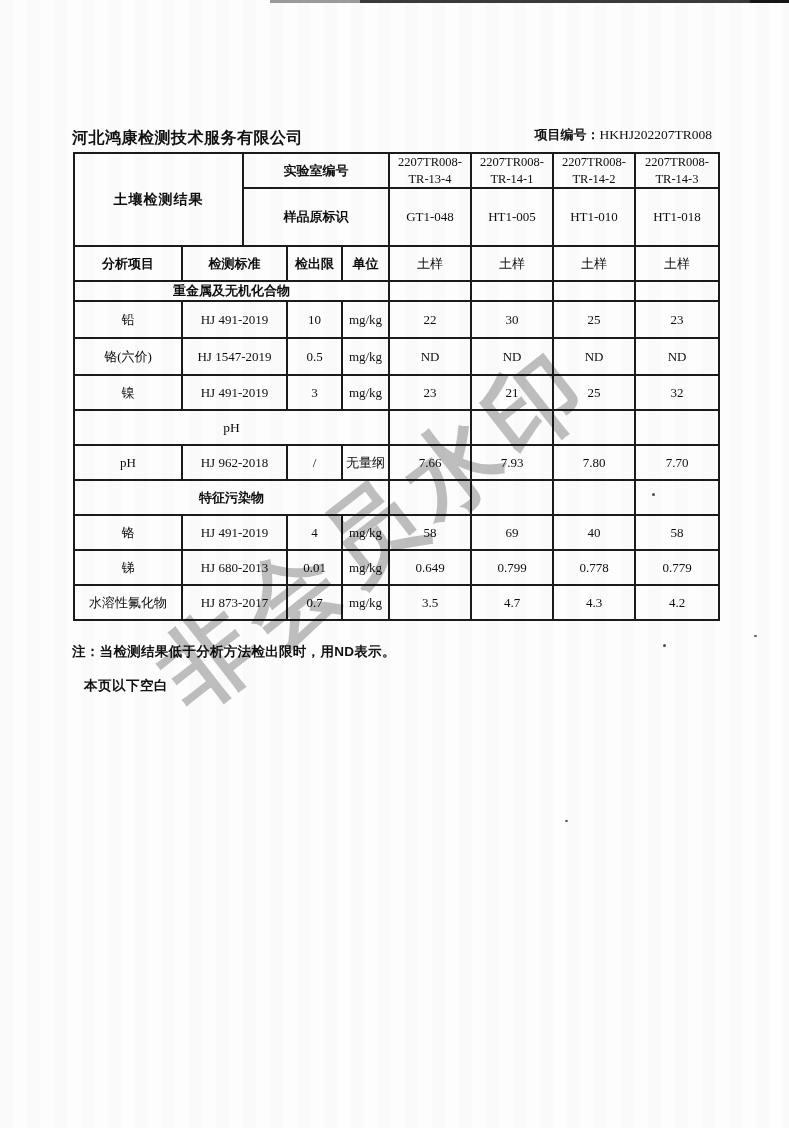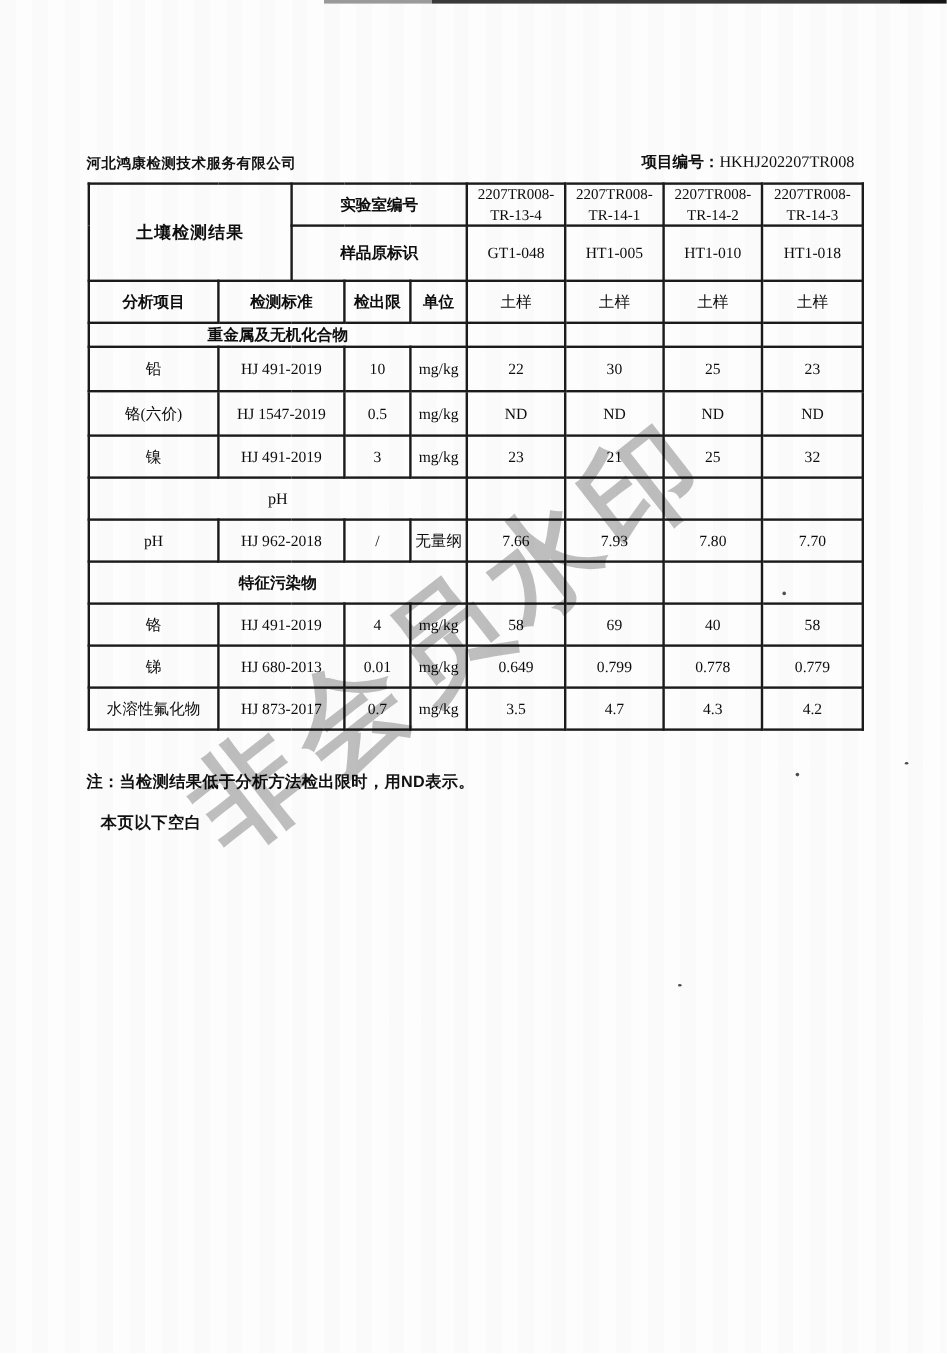--- a/index.html
+++ b/index.html
@@ -15,21 +15,21 @@
     background:#fdfdfd;
     background-image:repeating-linear-gradient(90deg,rgba(0,0,0,0.012) 0 13px,rgba(0,0,0,0) 13px 27px);
   }
   .top-streak{
     position:absolute;left:270px;top:0;width:519px;height:3px;
     background:linear-gradient(90deg,#9a9a9a 0 90px,#3a3a3a 90px 480px,#161616 480px 519px);
   }
   .doc-header{position:absolute;left:0;top:126px;width:789px;height:20px;}
   .company{
     position:absolute;left:72px;top:2px;
-    font-size:12px;font-weight:bold;color:#111;letter-spacing:0.5px;
+    font-size:16px;font-weight:bold;color:#111;letter-spacing:0.5px;
   }
   .project{position:absolute;right:77px;top:0;font-size:13px;color:#111;white-space:nowrap;}
   .project .plabel{font-weight:bold;font-family:"Liberation Sans",sans-serif;}
   .project .pcode{font-family:"Liberation Serif",serif;font-size:13.5px;}
 
   table.results{
     position:absolute;left:73px;top:152px;
     width:645px;border-collapse:collapse;table-layout:fixed;
     background:transparent;
   }
@@ -42,21 +42,21 @@
   }
   .hdr{font-family:"Liberation Sans",sans-serif;font-weight:bold;font-size:13px;}
   .val{font-family:"Liberation Serif",serif;font-weight:normal;font-size:13px;}
   .title-cell{
     font-family:"Liberation Sans",sans-serif;font-weight:bold;font-size:14px;
     letter-spacing:1px;
   }
   .labno{font-size:12.5px;line-height:1.32;}
   .labno .ln{display:block;}
   .section-latin{font-family:"Liberation Serif",serif;font-weight:normal;font-size:13.5px;}
-  tr.h35{height:35px;} tr.h36{height:20px;} tr.h37{height:37px;} tr.h54{height:46px;}
+  tr.h35{height:35px;} tr.h36{height:20px;} tr.h37{height:37px;} tr.h54{height:58px;}
 
   .note-line{
     position:absolute;left:72px;top:643px;
     font-size:13.5px;font-weight:bold;color:#111;letter-spacing:0.3px;
   }
   .blank-line{
     position:absolute;left:72px;top:677px;
     font-size:13.5px;font-weight:bold;color:#111;letter-spacing:0.5px;margin-left:12px;
   }
   .page-footer{

